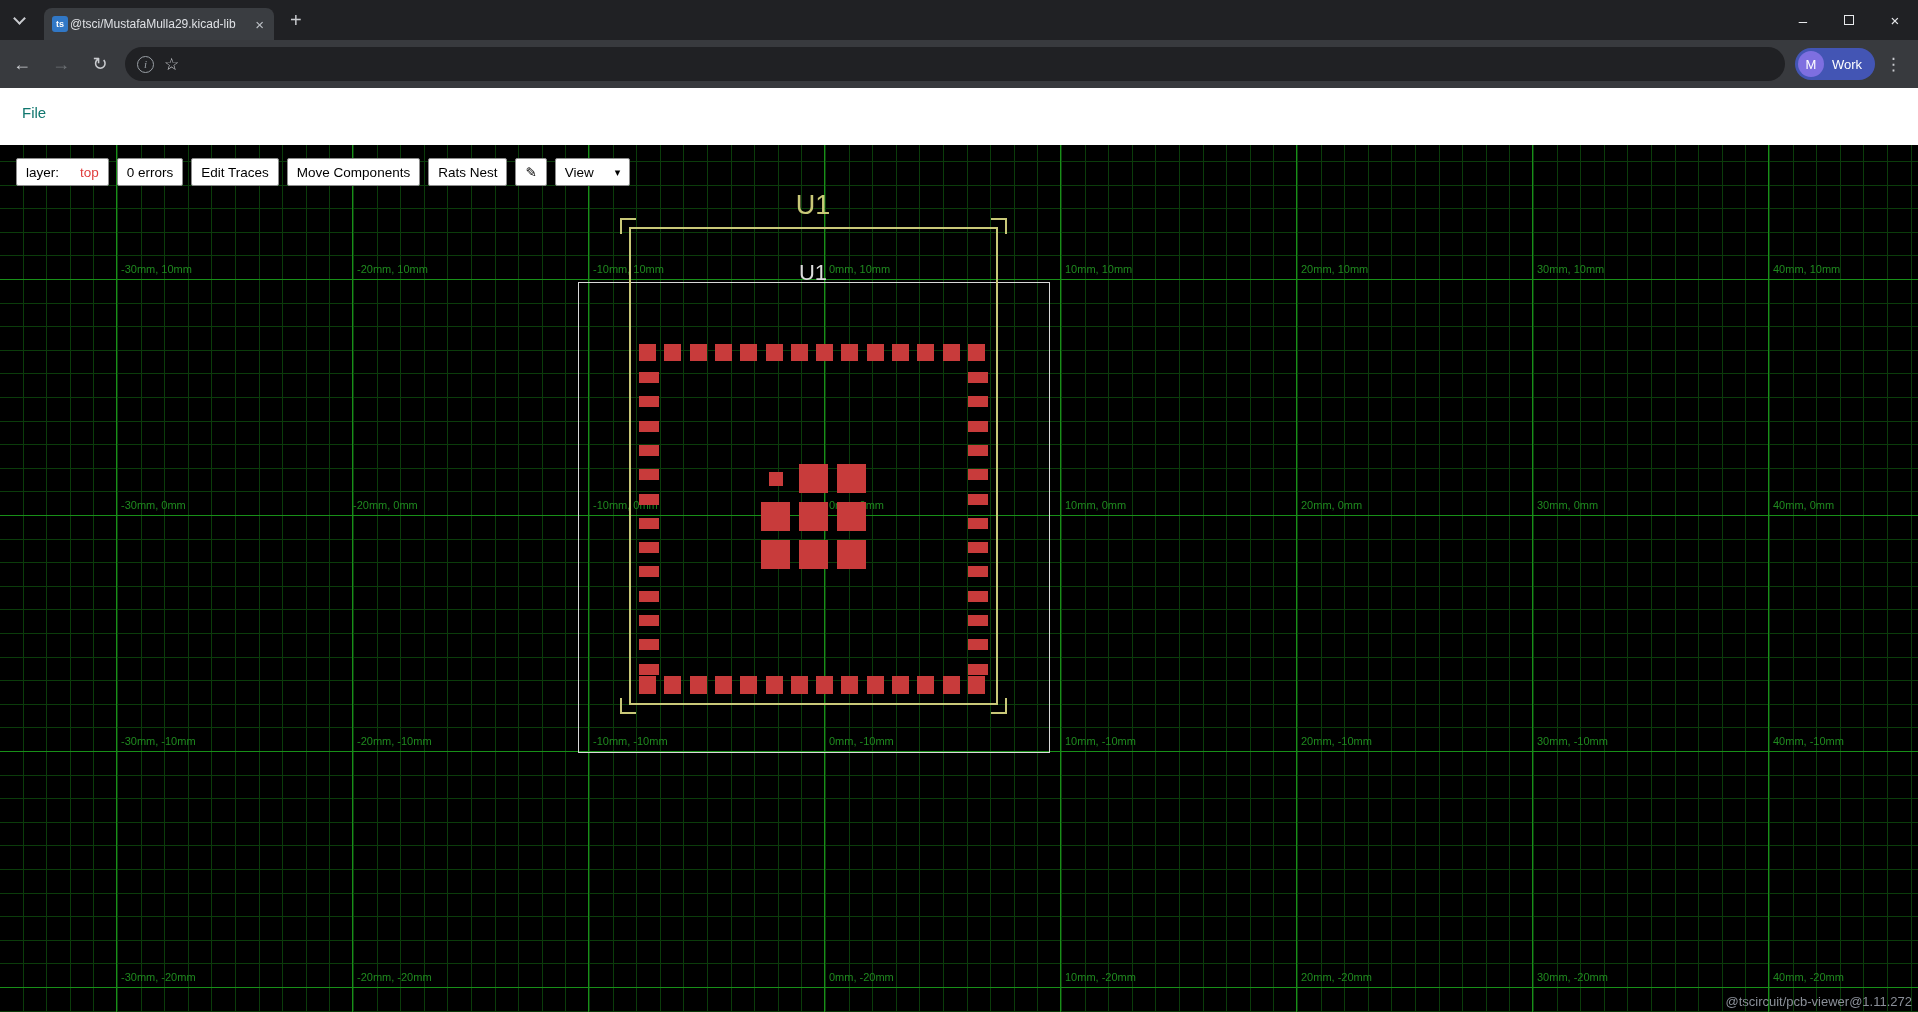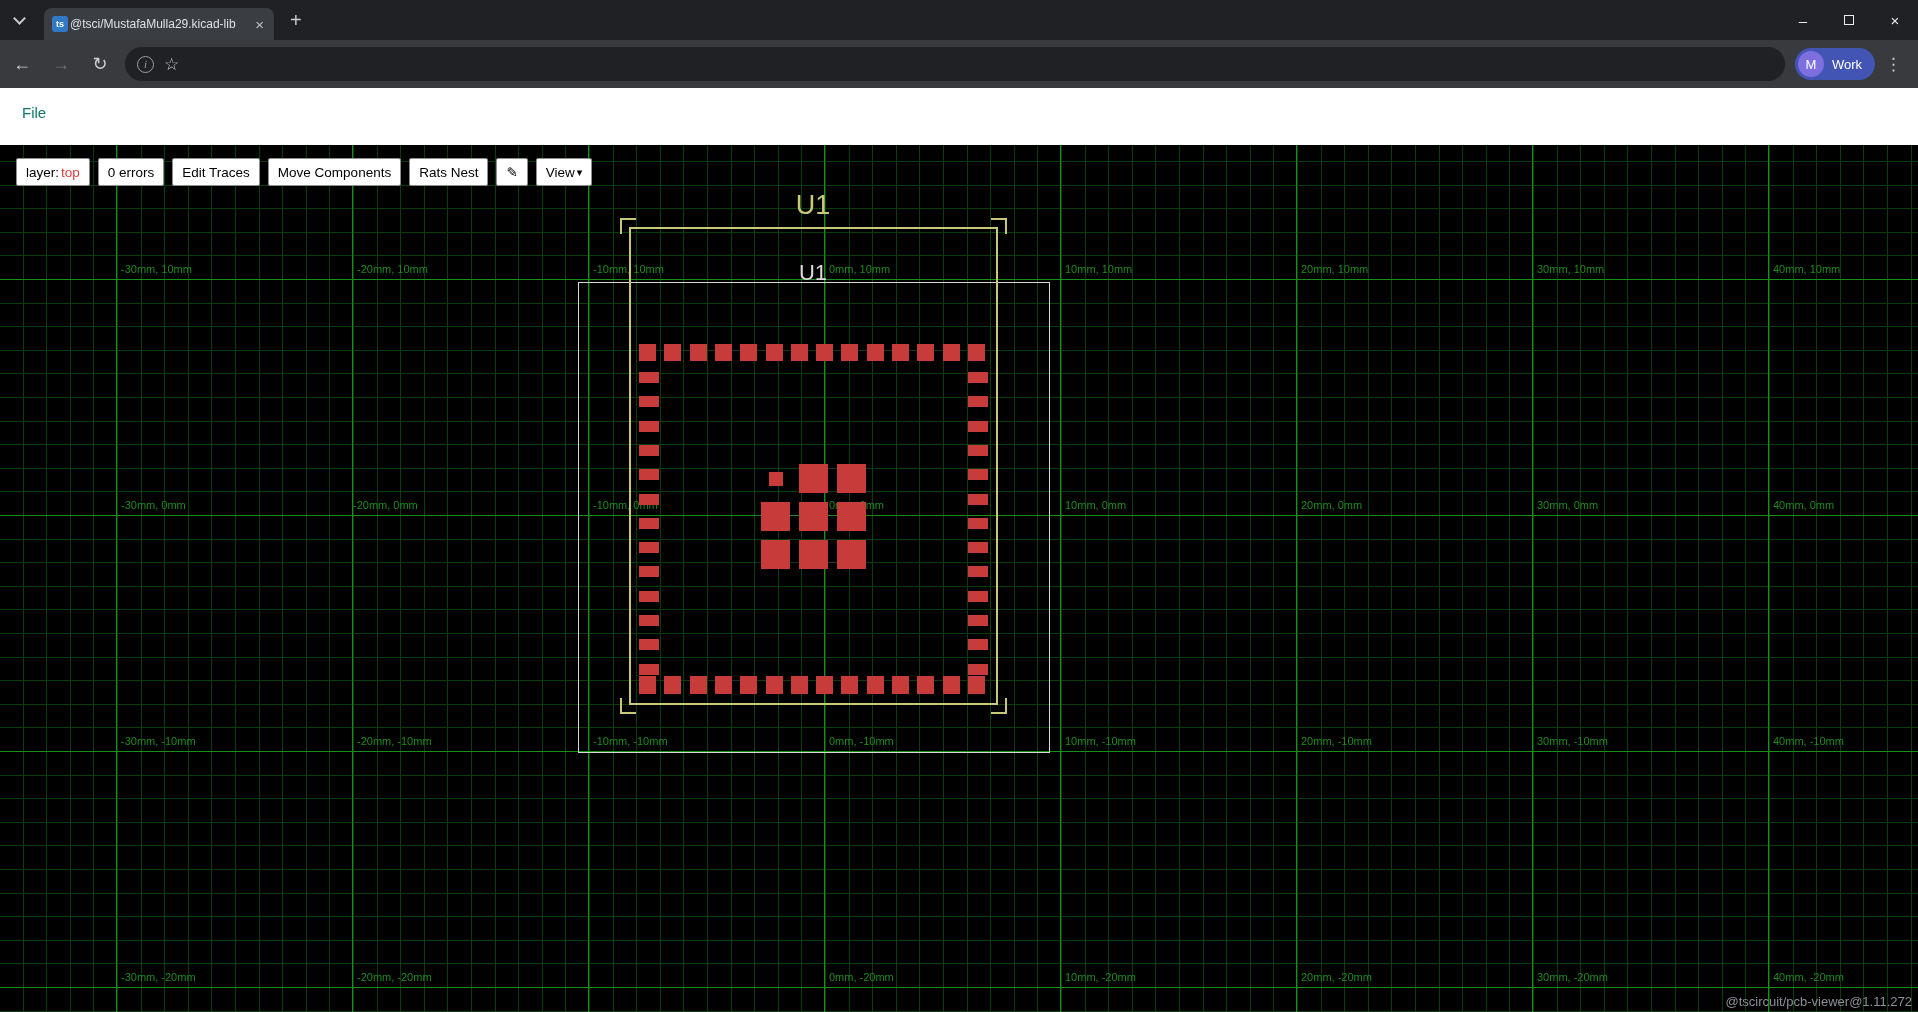--- a/index.html
+++ b/index.html
@@ -80,21 +80,21 @@
     color:#c9c878; font-size:27px; }
   .ref-board { position:absolute; left:813px; top:115px; transform:translateX(-50%);
     color:#dcdcdc; font-size:22px; }
   .smd-pad { position:absolute; background:#c83b3b; cursor:pointer; }
 
   .pcb-version { position:absolute; right:6px; bottom:3px; color:#8a8f98; font-size:13px; z-index:3; }
 
   
   .pcb-toolbar { position:absolute; top:13px; left:16px; display:flex; gap:8px; z-index:4; }
   .tb-btn { background:#fff; border:1px solid #8d8d8d; border-radius:2px; height:28px;
-    padding:4px 9px; font-size:13.5px; color:#000; display:flex; align-items:center; gap:2px;
+    padding:4px 9px; font-size:13.5px; color:#000; display:flex; align-items:center; gap:21px;
     cursor:pointer; font-family:"Liberation Sans", sans-serif; white-space:nowrap; }
   .layer-value { color:#e03c3c; }
   .caret-down { font-size:11px; }
 </style>
 </head>
 <body>
 
 <div class="stage">
 
   <div class="tabbar">

